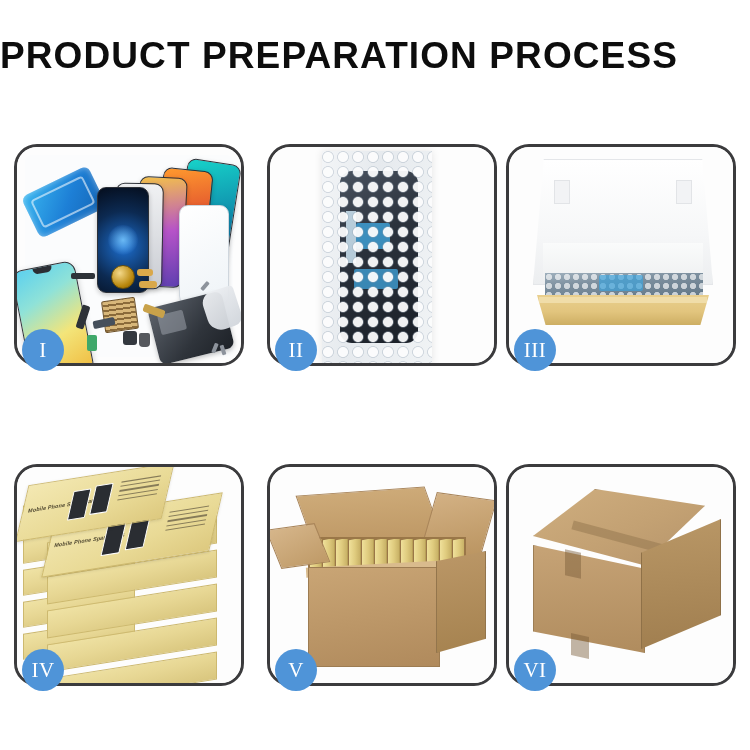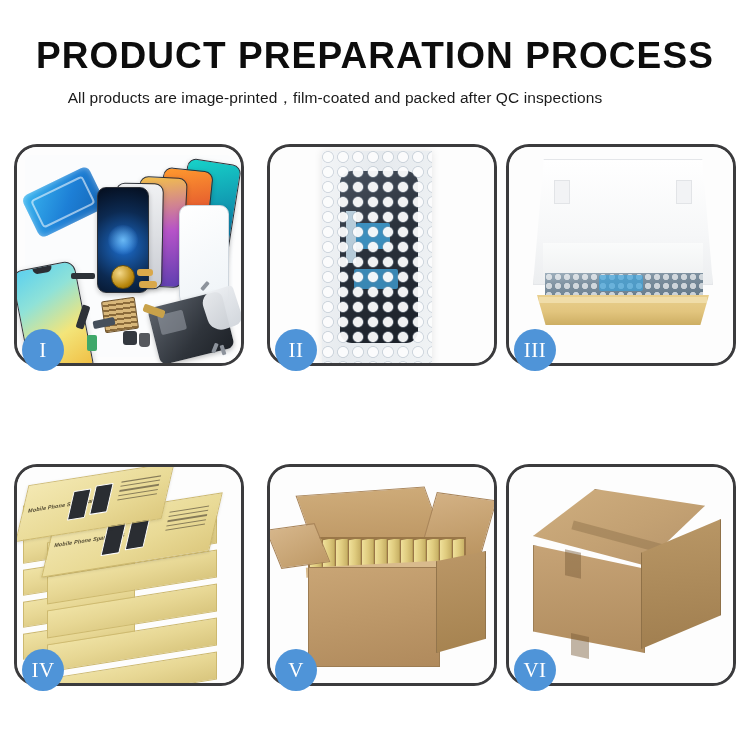--- a/index.html
+++ b/index.html
@@ -9,21 +9,21 @@
   }
   body {
     width: 750px;
     height: 750px;
     font-family: "Liberation Sans", sans-serif;
     overflow: hidden;
     position: relative;
   }
 
   
-  #header { position: absolute; top: 0; left: 0; width: 598px; padding-left: 36px; }
+  #header { position: absolute; top: 0; left: 0; width: 598px; }
   #page-title {
     text-align: center;
     font-size: 37px;
     font-weight: bold;
     color: #0d0d0d;
     letter-spacing: 1.1px;
     margin-top: 37px;
     line-height: 1;
     white-space: nowrap;
   }
@@ -353,21 +353,20 @@
   }
   .p6-tape { position:absolute; background:rgba(120,92,56,.45); }
   .p6-tape.t1 { left:56px; top:84px; width:16px; height:26px; transform:skewY(12deg); }
   .p6-tape.t2 { left:62px; top:168px; width:18px; height:22px; transform:skewY(12deg); }
 </style>
 </head>
 <body>
 
 <div id="header">
   <div id="page-title">PRODUCT PREPARATION PROCESS</div>
-  <div id="page-subtitle">All products are image-printed，film-coated and packed after QC inspections</div>
 </div>
 
 <div id="panel-grid">
 
   <div class="panel r0 c0">
     <div class="photo">
       <div class="p1-bg"></div>
       <div class="p1-lcd"></div>
       <div class="p1-fan">
         <div class="p1-ph a"></div>

